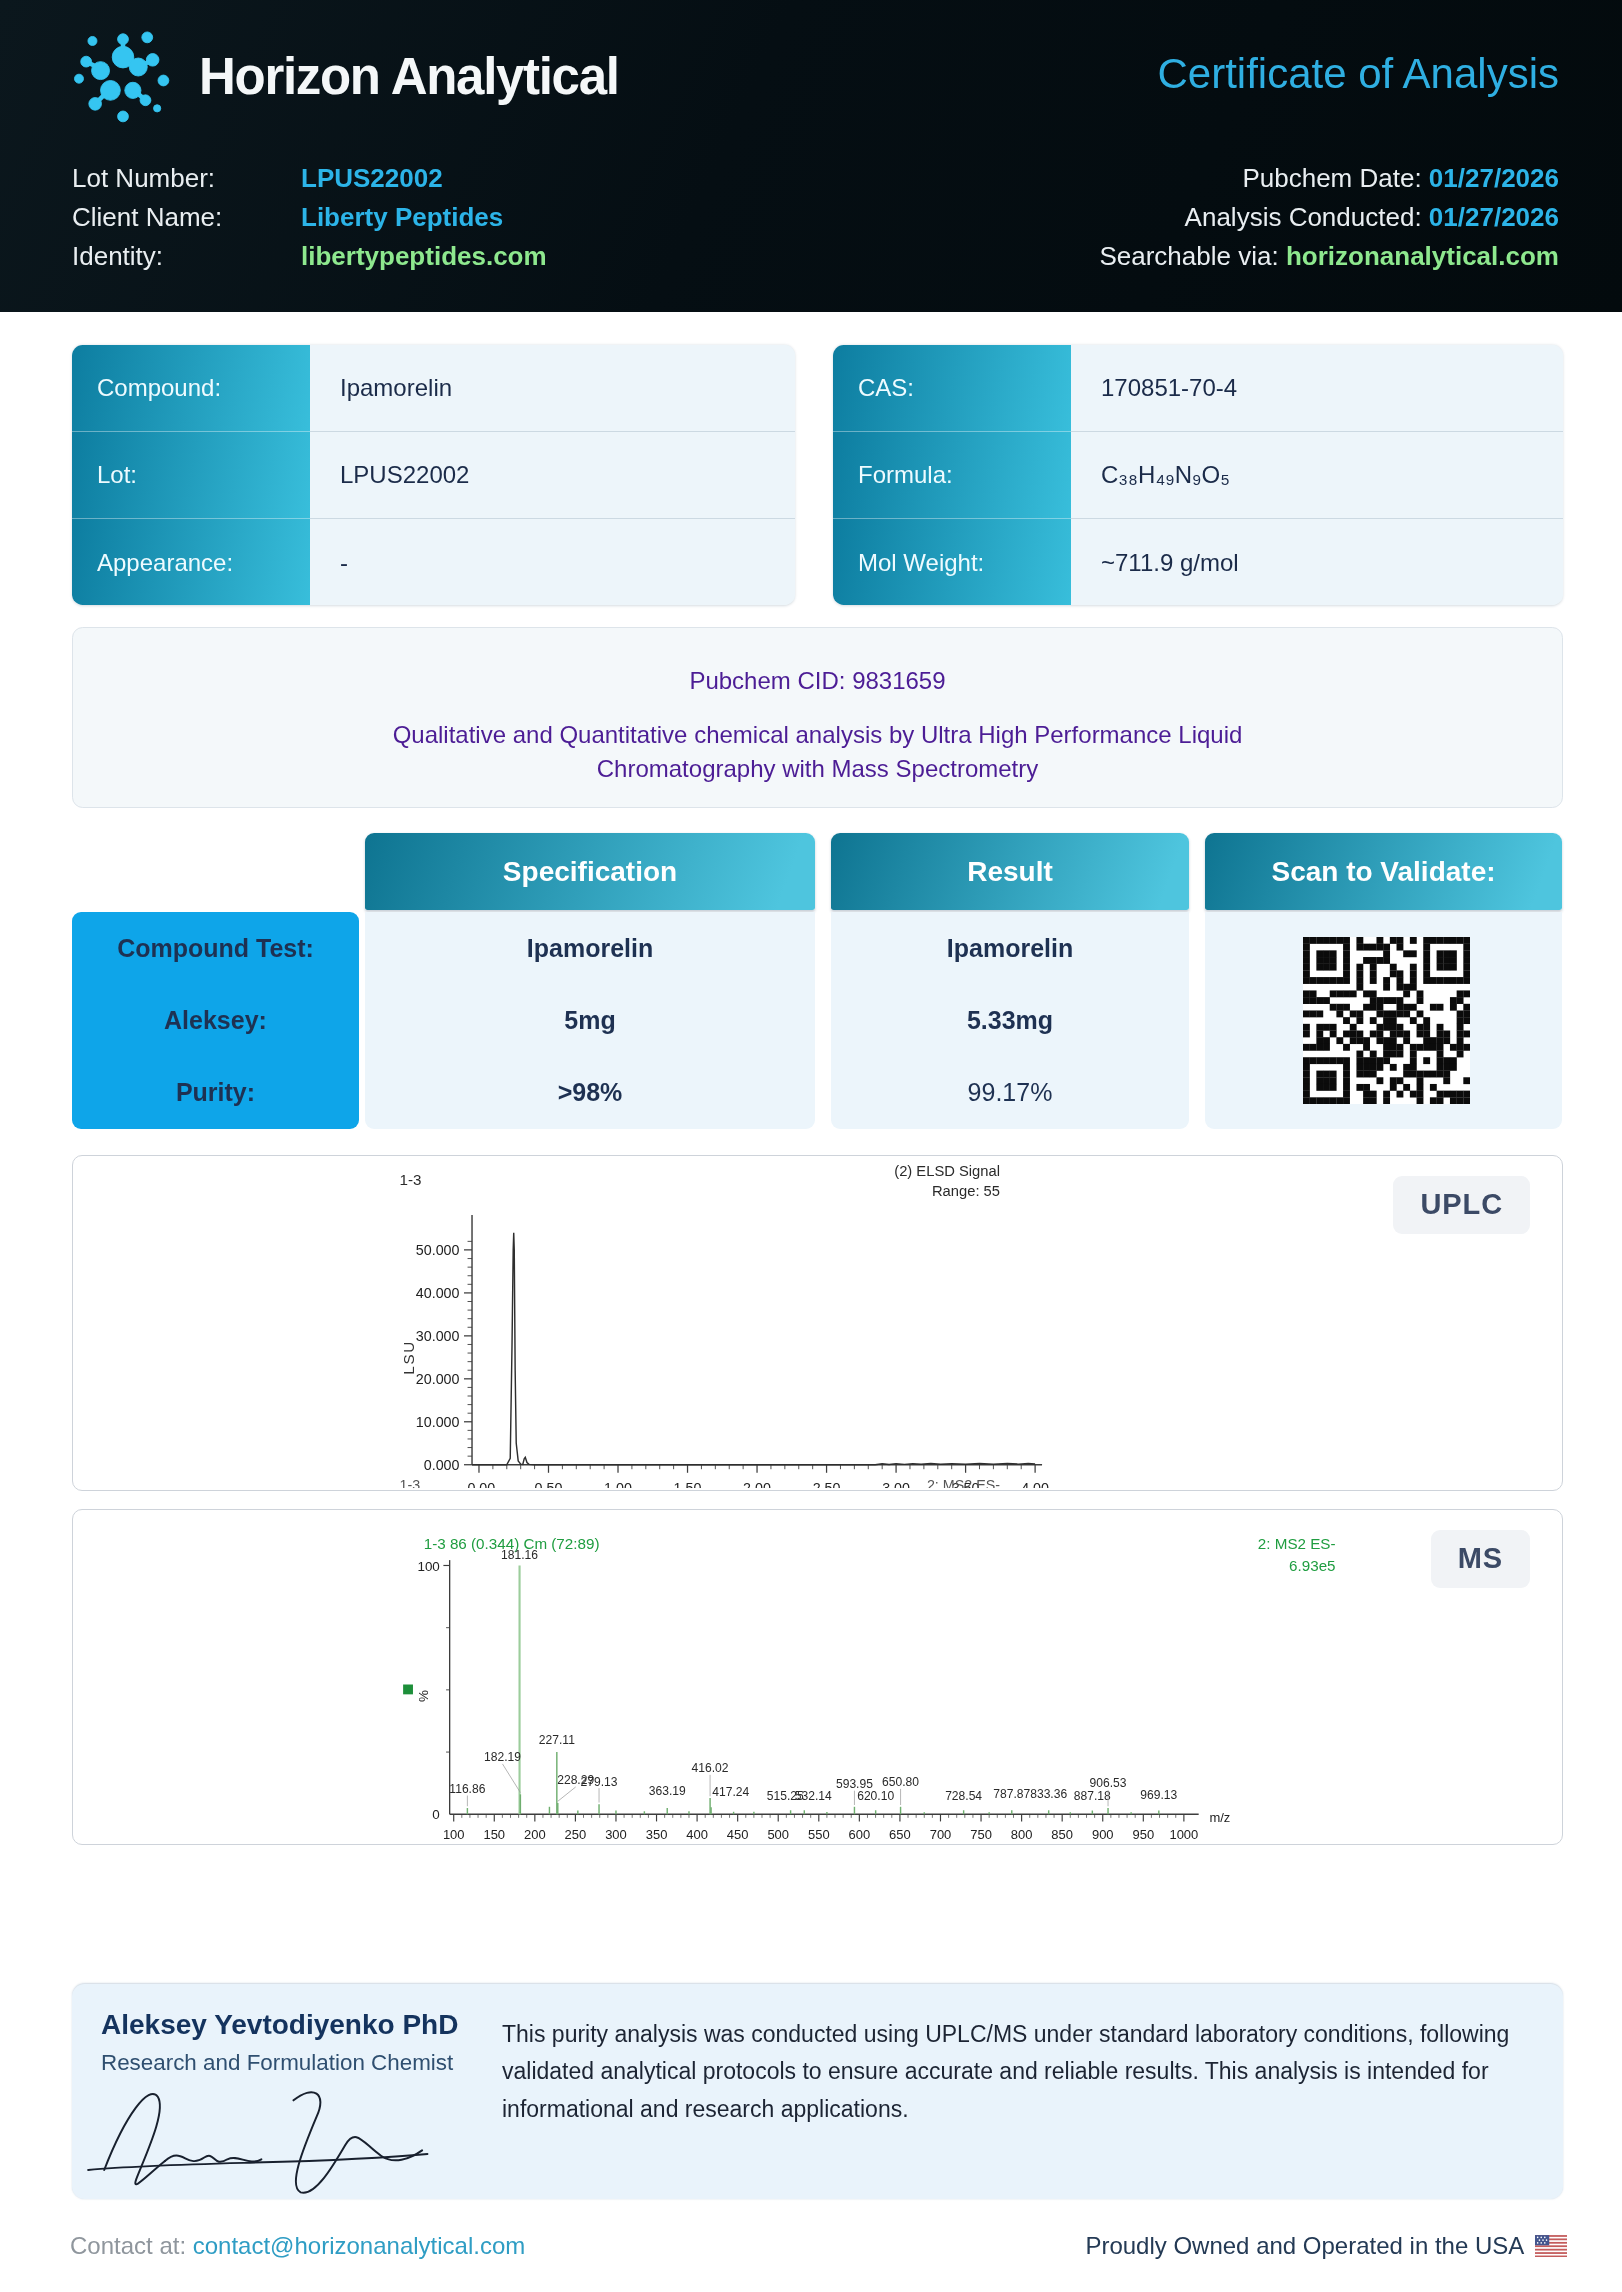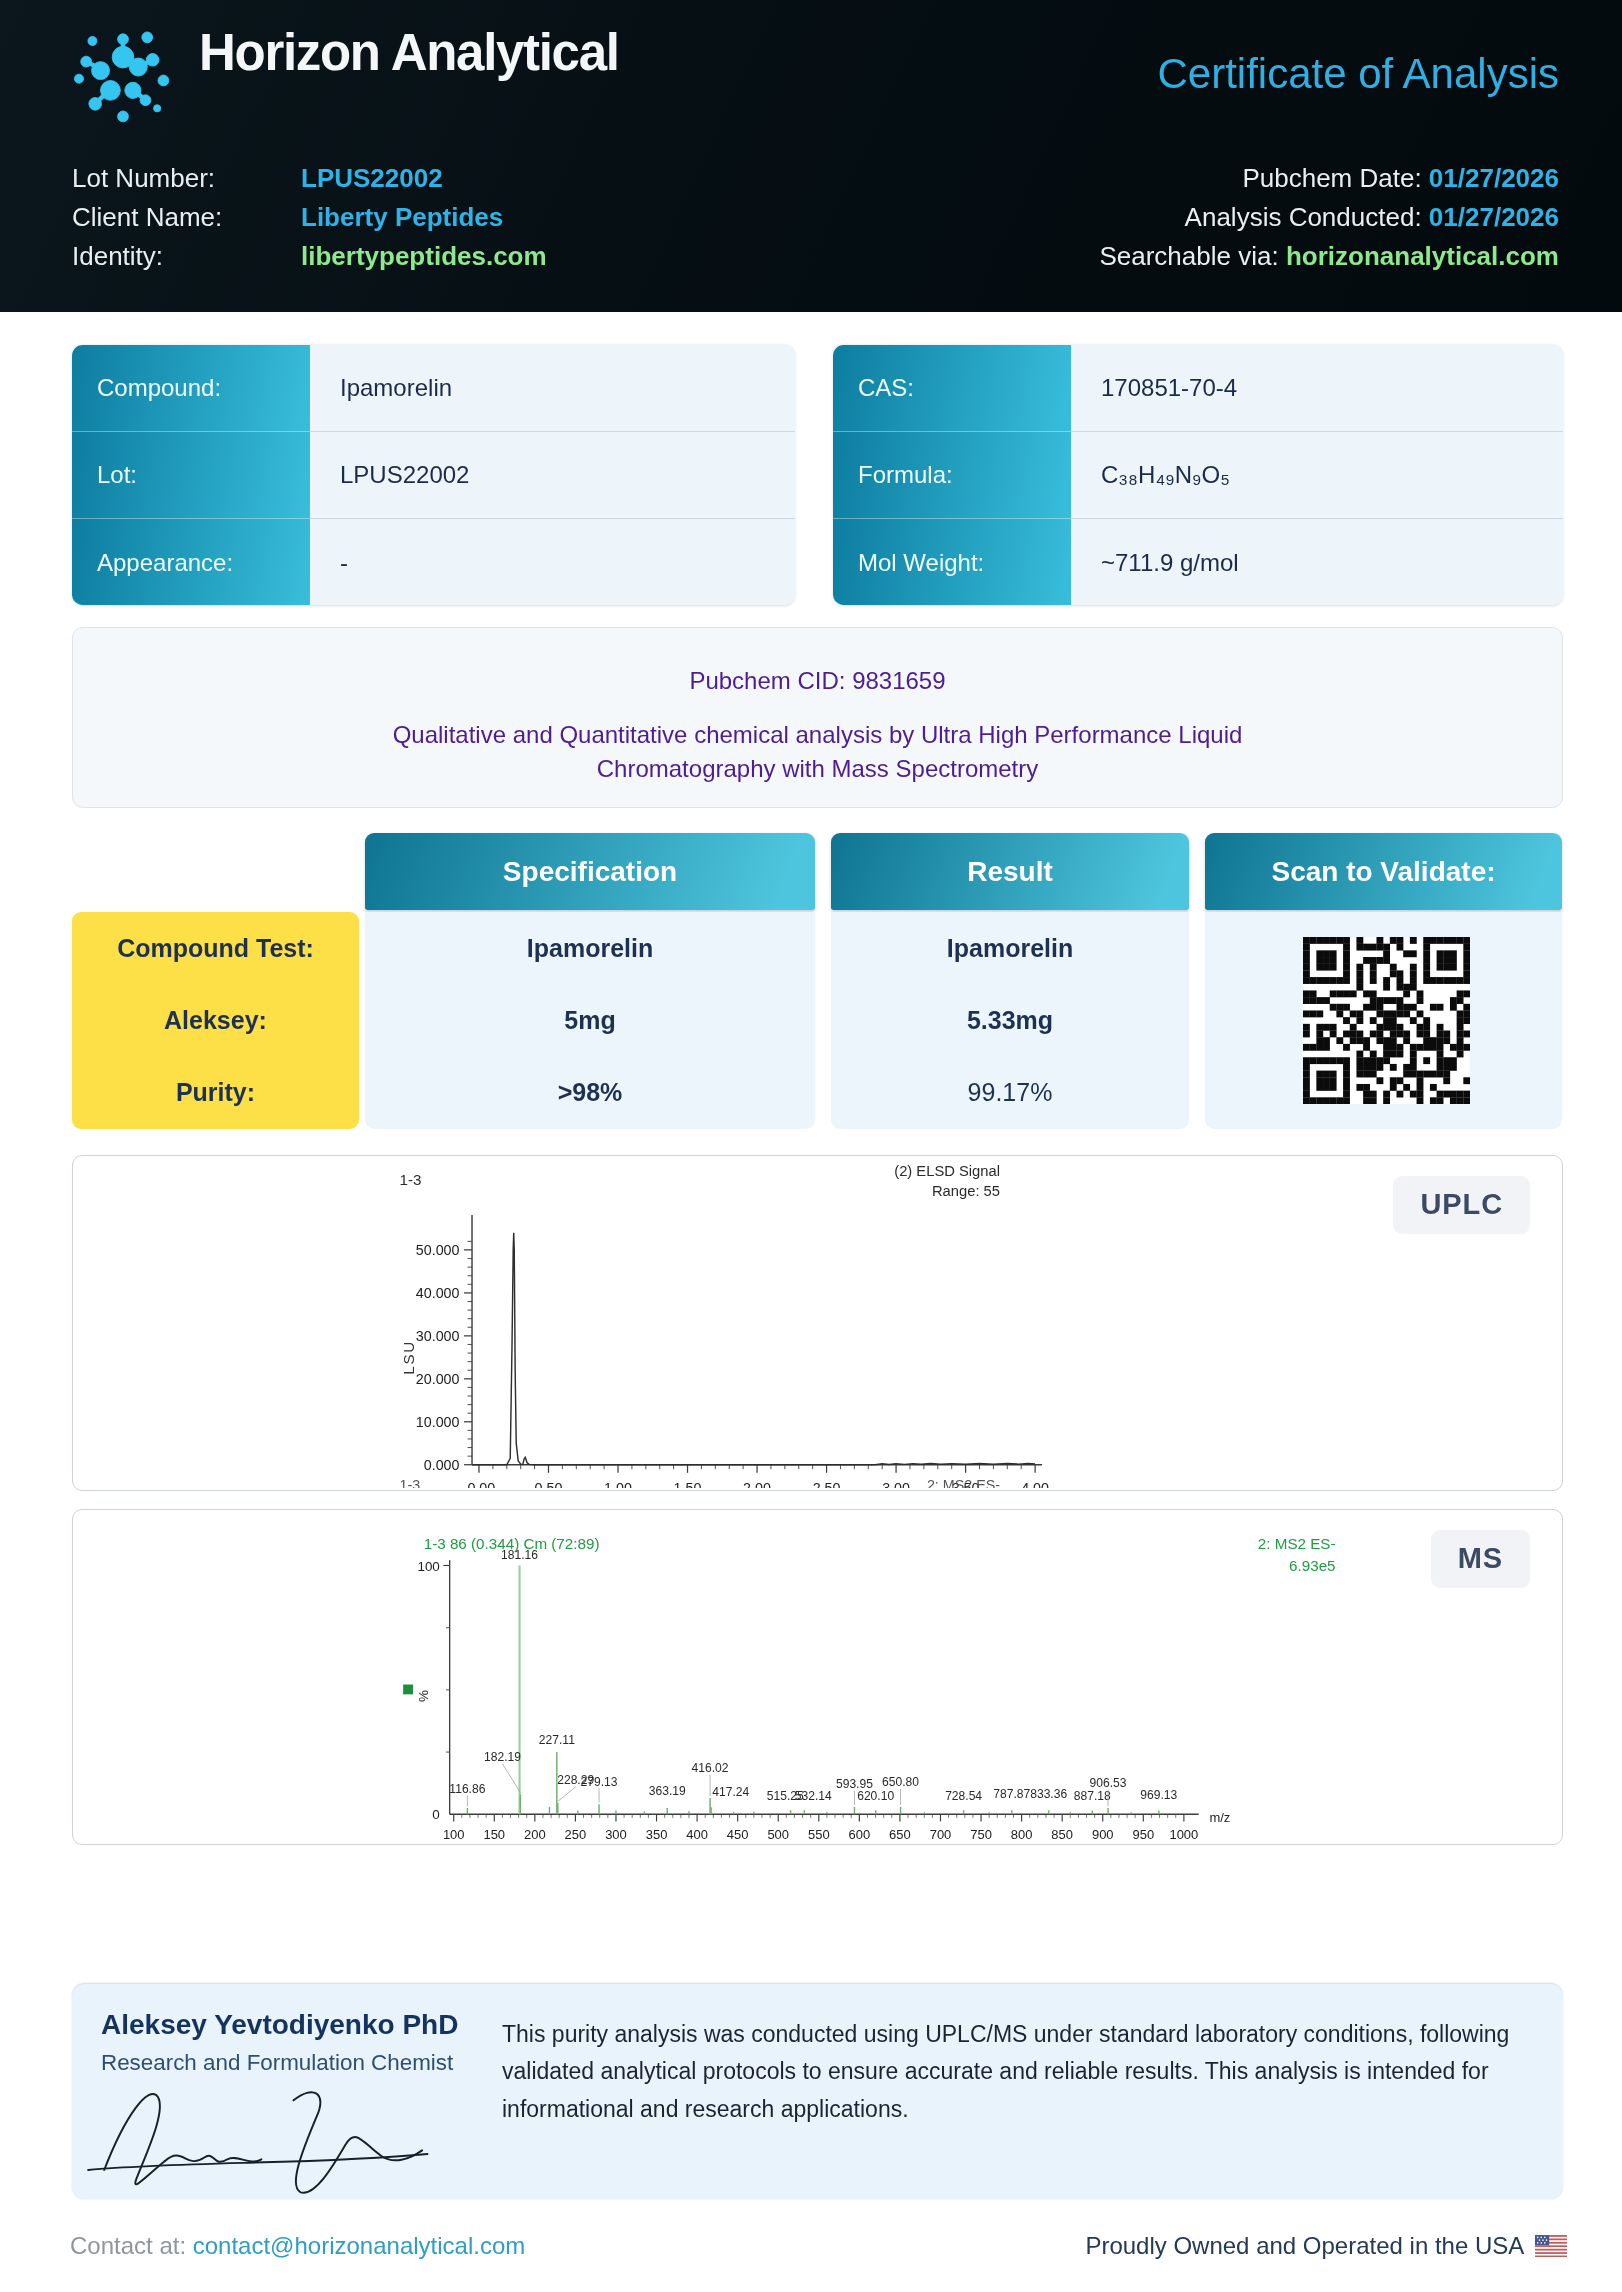--- a/index.html
+++ b/index.html
@@ -2,21 +2,21 @@
 <html style="font-size:14.3px"><head>
 <meta charset="utf-8">
 <style>
   html,body{margin:0;padding:0;background:#ffffff;}
   #page{position:relative;width:1623px;height:2293px;background:#ffffff;overflow:hidden;
         font-family:"Liberation Sans","DejaVu Sans",sans-serif;color:#1c2b49;}
 
   
   .hdr{position:absolute;left:0;top:0;width:1623px;height:312px;
        background:linear-gradient(115deg,#0b171d 0%,#050e13 45%,#030a0d 100%);}
-  .brand{position:absolute;left:70px;top:23px;display:flex;gap:23px;}
+  .brand{position:absolute;left:70px;top:23px;display:flex;align-items:center;gap:23px;}
   .brand-text{color:#f4f7f8;font-size:51px;font-weight:600;letter-spacing:-1.3px;}
   .coa-title{position:absolute;right:64px;top:50px;font-size:42px;color:#2fafe2;font-weight:400;}
   .hfields{position:absolute;left:72px;top:159px;font-size:26px;line-height:39px;color:#e9eef1;}
   .hfields .row{display:flex;}
   .hfields .lab{width:229px;}
   .hfields-r{position:absolute;right:64px;top:159px;font-size:26px;line-height:39px;color:#e9eef1;text-align:right;}
   .cyan{color:#2cb4e8;font-weight:bold;}
   .green{color:#8ee88e;font-weight:bold;}
   a.green,a.cyan,a.link{text-decoration:none;}
 
@@ -167,21 +167,21 @@
 
   <div class="pubchem">
     <div class="cid">Pubchem CID: 9831659</div>
     <div class="desc">Qualitative and Quantitative chemical analysis by Ultra High Performance Liquid Chromatography with Mass Spectrometry</div>
   </div>
 
   <div class="res-h" style="left:365px;width:450px;">Specification</div>
   <div class="res-h" style="left:831px;width:358px;">Result</div>
   <div class="res-h" style="left:1205px;width:357px;">Scan to Validate:</div>
 
-  <div class="res-c first" style="left:72px;width:287px;background:#fde047;">
+  <div class="res-c first" style="left:72px;width:287px;background:#0ea5e9;">
     <div class="cell b">Compound Test:</div>
     <div class="cell b">Aleksey:</div>
     <div class="cell b">Purity:</div>
   </div>
   <div class="res-c" style="left:365px;width:450px;background:#ecf5fb;">
     <div class="cell b">Ipamorelin</div>
     <div class="cell b">5mg</div>
     <div class="cell b">&gt;98%</div>
   </div>
   <div class="res-c" style="left:831px;width:358px;background:#ecf5fb;">

